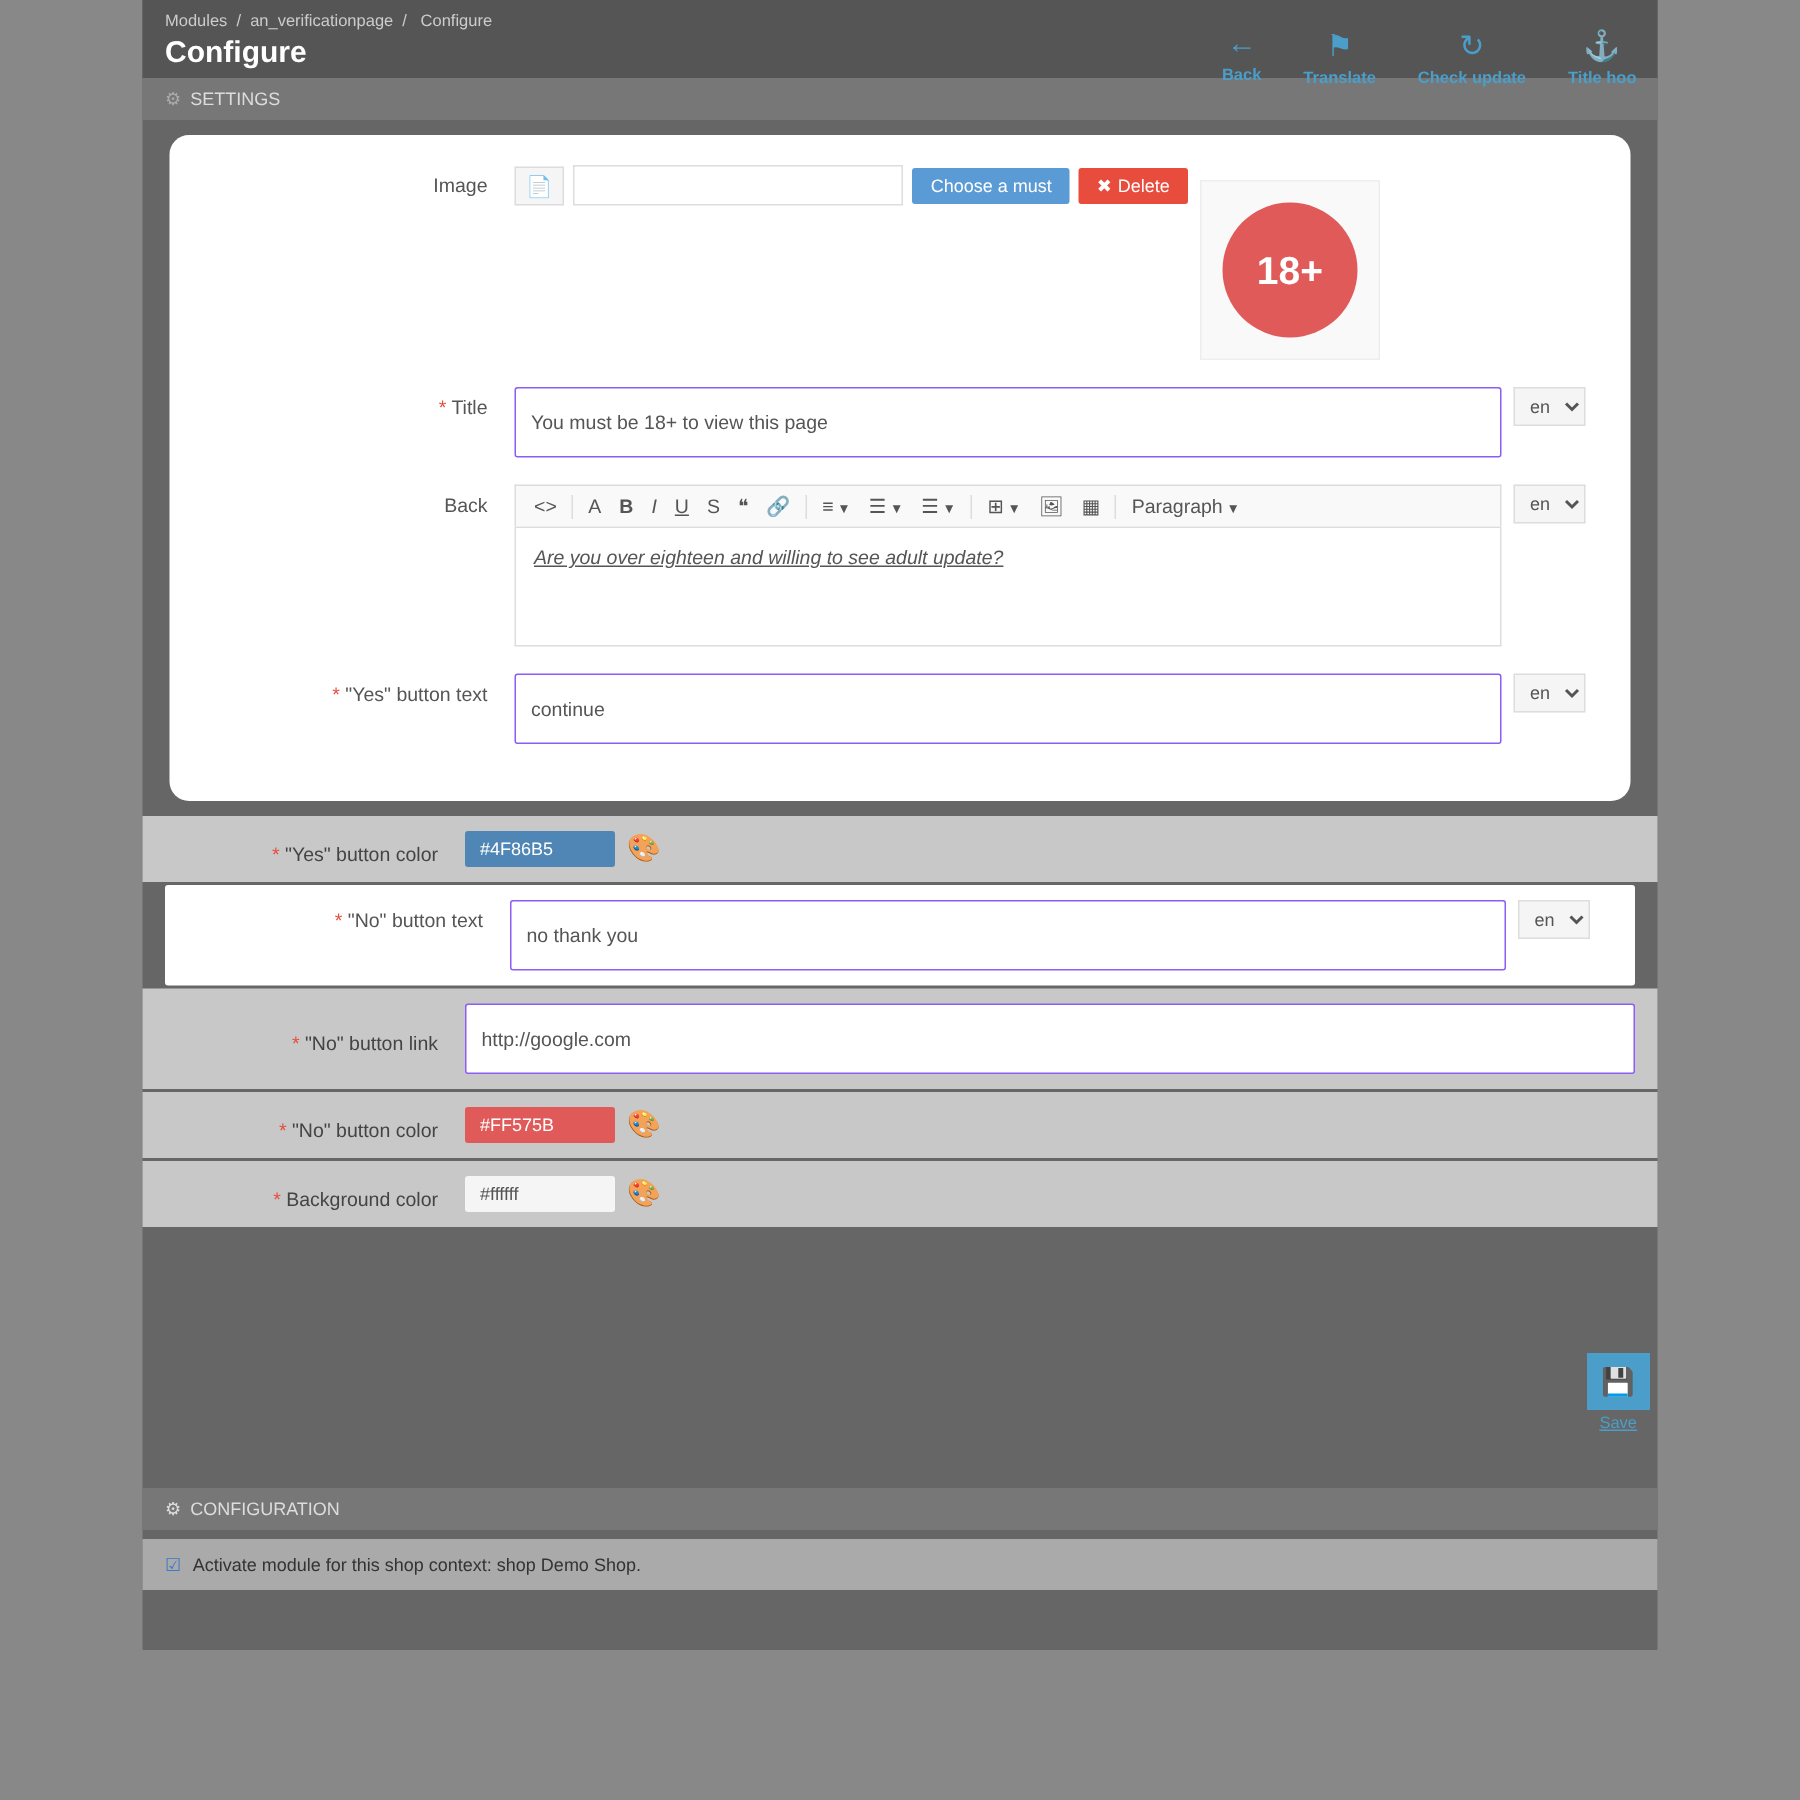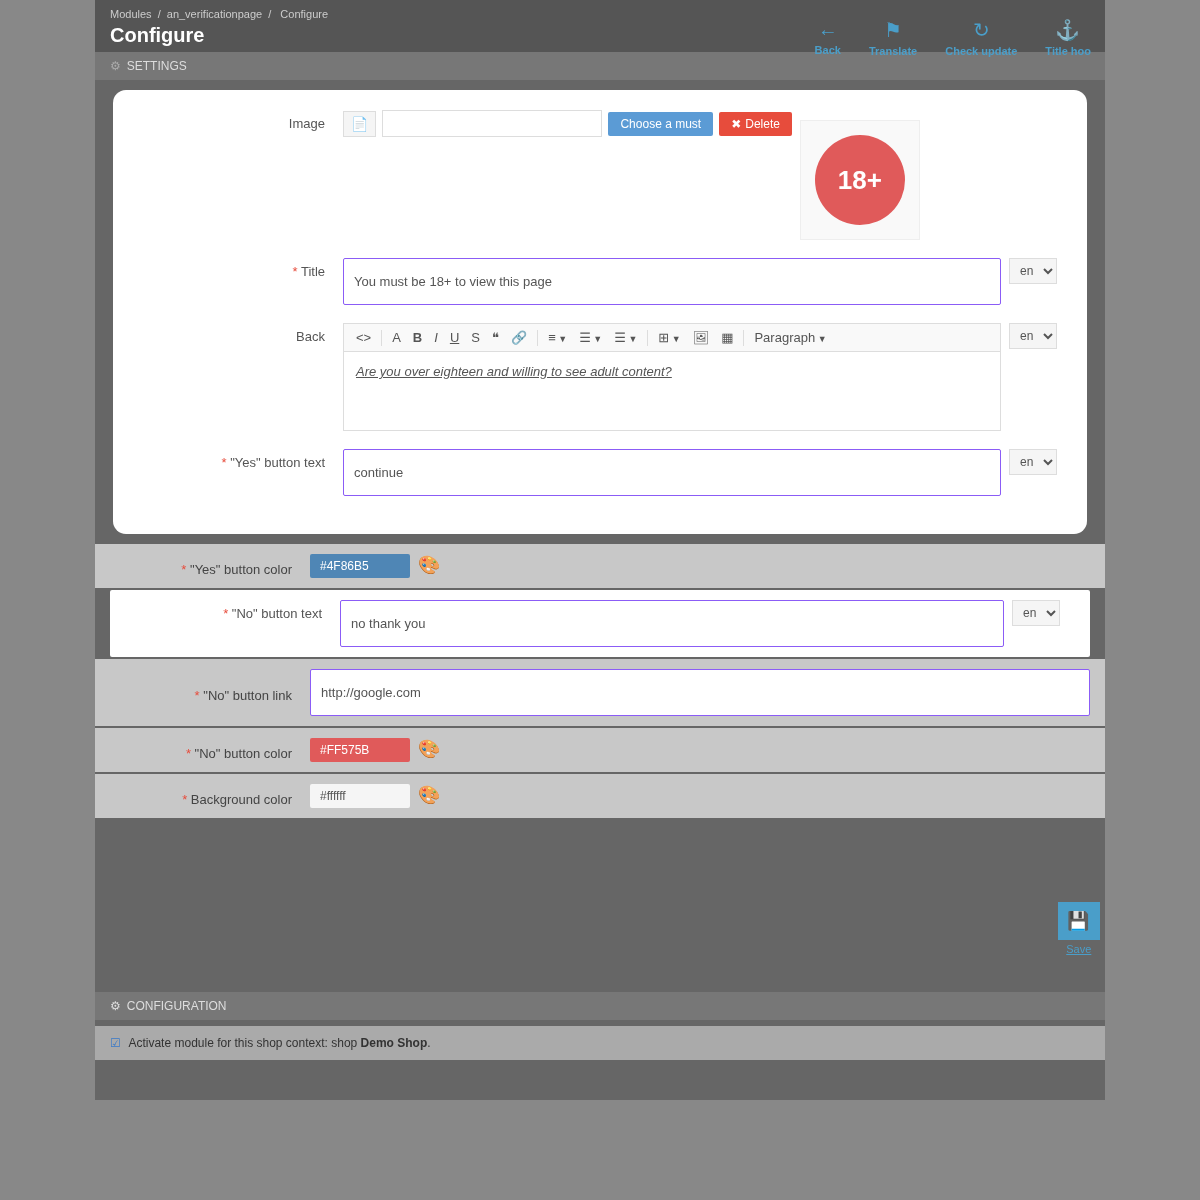--- a/index.html
+++ b/index.html
@@ -347,21 +347,21 @@
       position: absolute;
       bottom: 40px;
       left: 0;
       right: 0;
       background: #aaa;
       padding: 10px 15px;
       font-size: 12px;
       color: #333;
     }
     .config-content strong {
-      font-weight: bold;
+      font-weight: normal;
     }
 
     
     .dropdown-arrow::after {
       content: ' ▼';
       font-size: 9px;
     }
 
     .checkbox-icon {
       color: #3a7ac9;
@@ -457,21 +457,21 @@
             <button class="editor-btn dropdown-arrow">☰</button>
             <button class="editor-btn dropdown-arrow">☰</button>
             <div class="editor-separator"></div>
             <button class="editor-btn dropdown-arrow">⊞</button>
             <button class="editor-btn">🖼</button>
             <button class="editor-btn">▦</button>
             <div class="editor-separator"></div>
             <button class="editor-btn dropdown-arrow">Paragraph</button>
           </div>
           <div class="editor-content">
-            <span class="editor-text">Are you over eighteen and willing to see adult content?</span>
+            <span class="editor-text">Are you over eighteen and willing to see adult update?</span>
           </div>
         </div>
         <select class="lang-select dropdown-arrow">
           <option>en</option>
         </select>
       </div>
     </div>
 
     <div class="form-row">
       <div class="form-label required">"Yes" button text</div>

